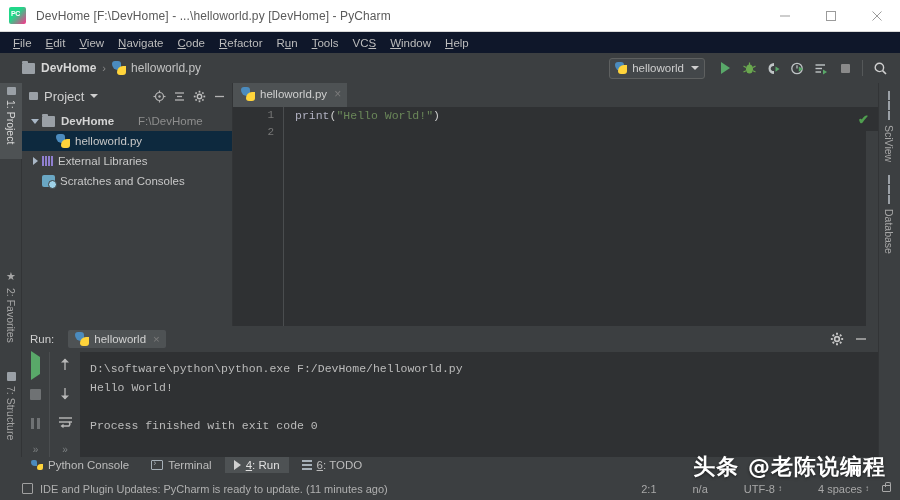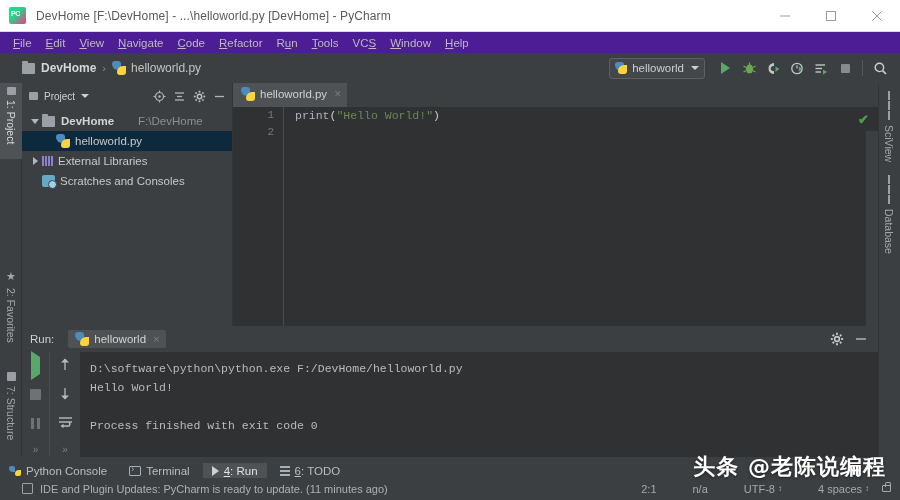--- a/index.html
+++ b/index.html
@@ -32,21 +32,21 @@
   }
   .winbtns { position: absolute; right: 0; top: 0; height: 32px; display: flex; }
   .winbtn {
     width: 46px; height: 32px; display: flex; align-items: center; justify-content: center;
   }
   .winbtn svg { display: block; }
 
   
   .menubar {
     position: absolute; left: 0; top: 32px; width: 900px; height: 21px;
-    background: #4c1d95; display: flex; align-items: center; padding-left: 6px;
+    background: #0f172a; display: flex; align-items: center; padding-left: 6px;
   }
   .menuitem {
     font-size: 11.5px; color: #bcbcbc; padding: 1px 7px; white-space: nowrap;
   }
   .menuitem .u { text-decoration: underline; }
 
   
   .navbar {
     position: absolute; left: 0; top: 53px; width: 900px; height: 30px;
     background: #3c3f41; display: flex; align-items: center;
@@ -122,21 +122,21 @@
   .bars i { display:block; width:2px; height:9px; background:#9aa0a6; }
 
   
   .project {
     position: absolute; left: 22px; top: 83px; width: 211px; height: 243px;
     background: #3c3f41; border-right: 1px solid #323436;
   }
   .proj-head {
     height: 26px; display: flex; align-items: center; padding: 0 4px 0 7px;
   }
-  .proj-title { font-size: 10px; color: #cfcfcf; margin-left: 6px; }
+  .proj-title { font-size: 13px; color: #cfcfcf; margin-left: 6px; }
   .proj-icons { margin-left: auto; display: flex; align-items: center; gap: 2px; }
   .pic { width: 18px; height: 18px; display:flex;align-items:center;justify-content:center; }
   .proj-tree { padding-top: 2px; font-size: 11.5px; }
   .trow {
     height: 20px; display: flex; align-items: center; padding-left: 6px; white-space: nowrap;
   }
   .trow.sel { background: #0d293e; }
   .tw {
     width: 14px; display:flex; align-items:center; justify-content:center; flex:0 0 14px;
   }
@@ -213,21 +213,21 @@
   }
   .console {
     flex: 1; background: #2f3133; font-family: Liberation Mono, monospace;
     font-size: 11.5px; line-height: 19px; color: #bbbbbb; padding: 7px 0 0 10px;
   }
   .console .blank { height: 19px; }
 
   
   .bottombar {
     position: absolute; left: 0; top: 457px; width: 900px; height: 22px;
-    background: #3c3f41; display: flex; align-items: flex-end; 
+    background: #3c3f41; display: flex; align-items: flex-start; padding-left: 22px;
   }
   .btab {
     display: flex; align-items: center; font-size: 11.5px; color: #bcbcbc;
     padding: 2px 9px; margin-right: 4px;
   }
   .btab.active { background: #4e5254; color: #e0e0e0; }
   .btab .u { text-decoration: underline; }
   .ic-console { width:12px;height:12px;margin-right:5px;position:relative; }
   .ic-console .b1{position:absolute;left:0;top:1px;width:6px;height:6px;background:#4b8bbe;border-radius:2px 2px 0 4px;}
   .ic-console .b2{position:absolute;right:0;bottom:1px;width:6px;height:6px;background:#ffd43b;border-radius:4px 0 2px 2px;}

